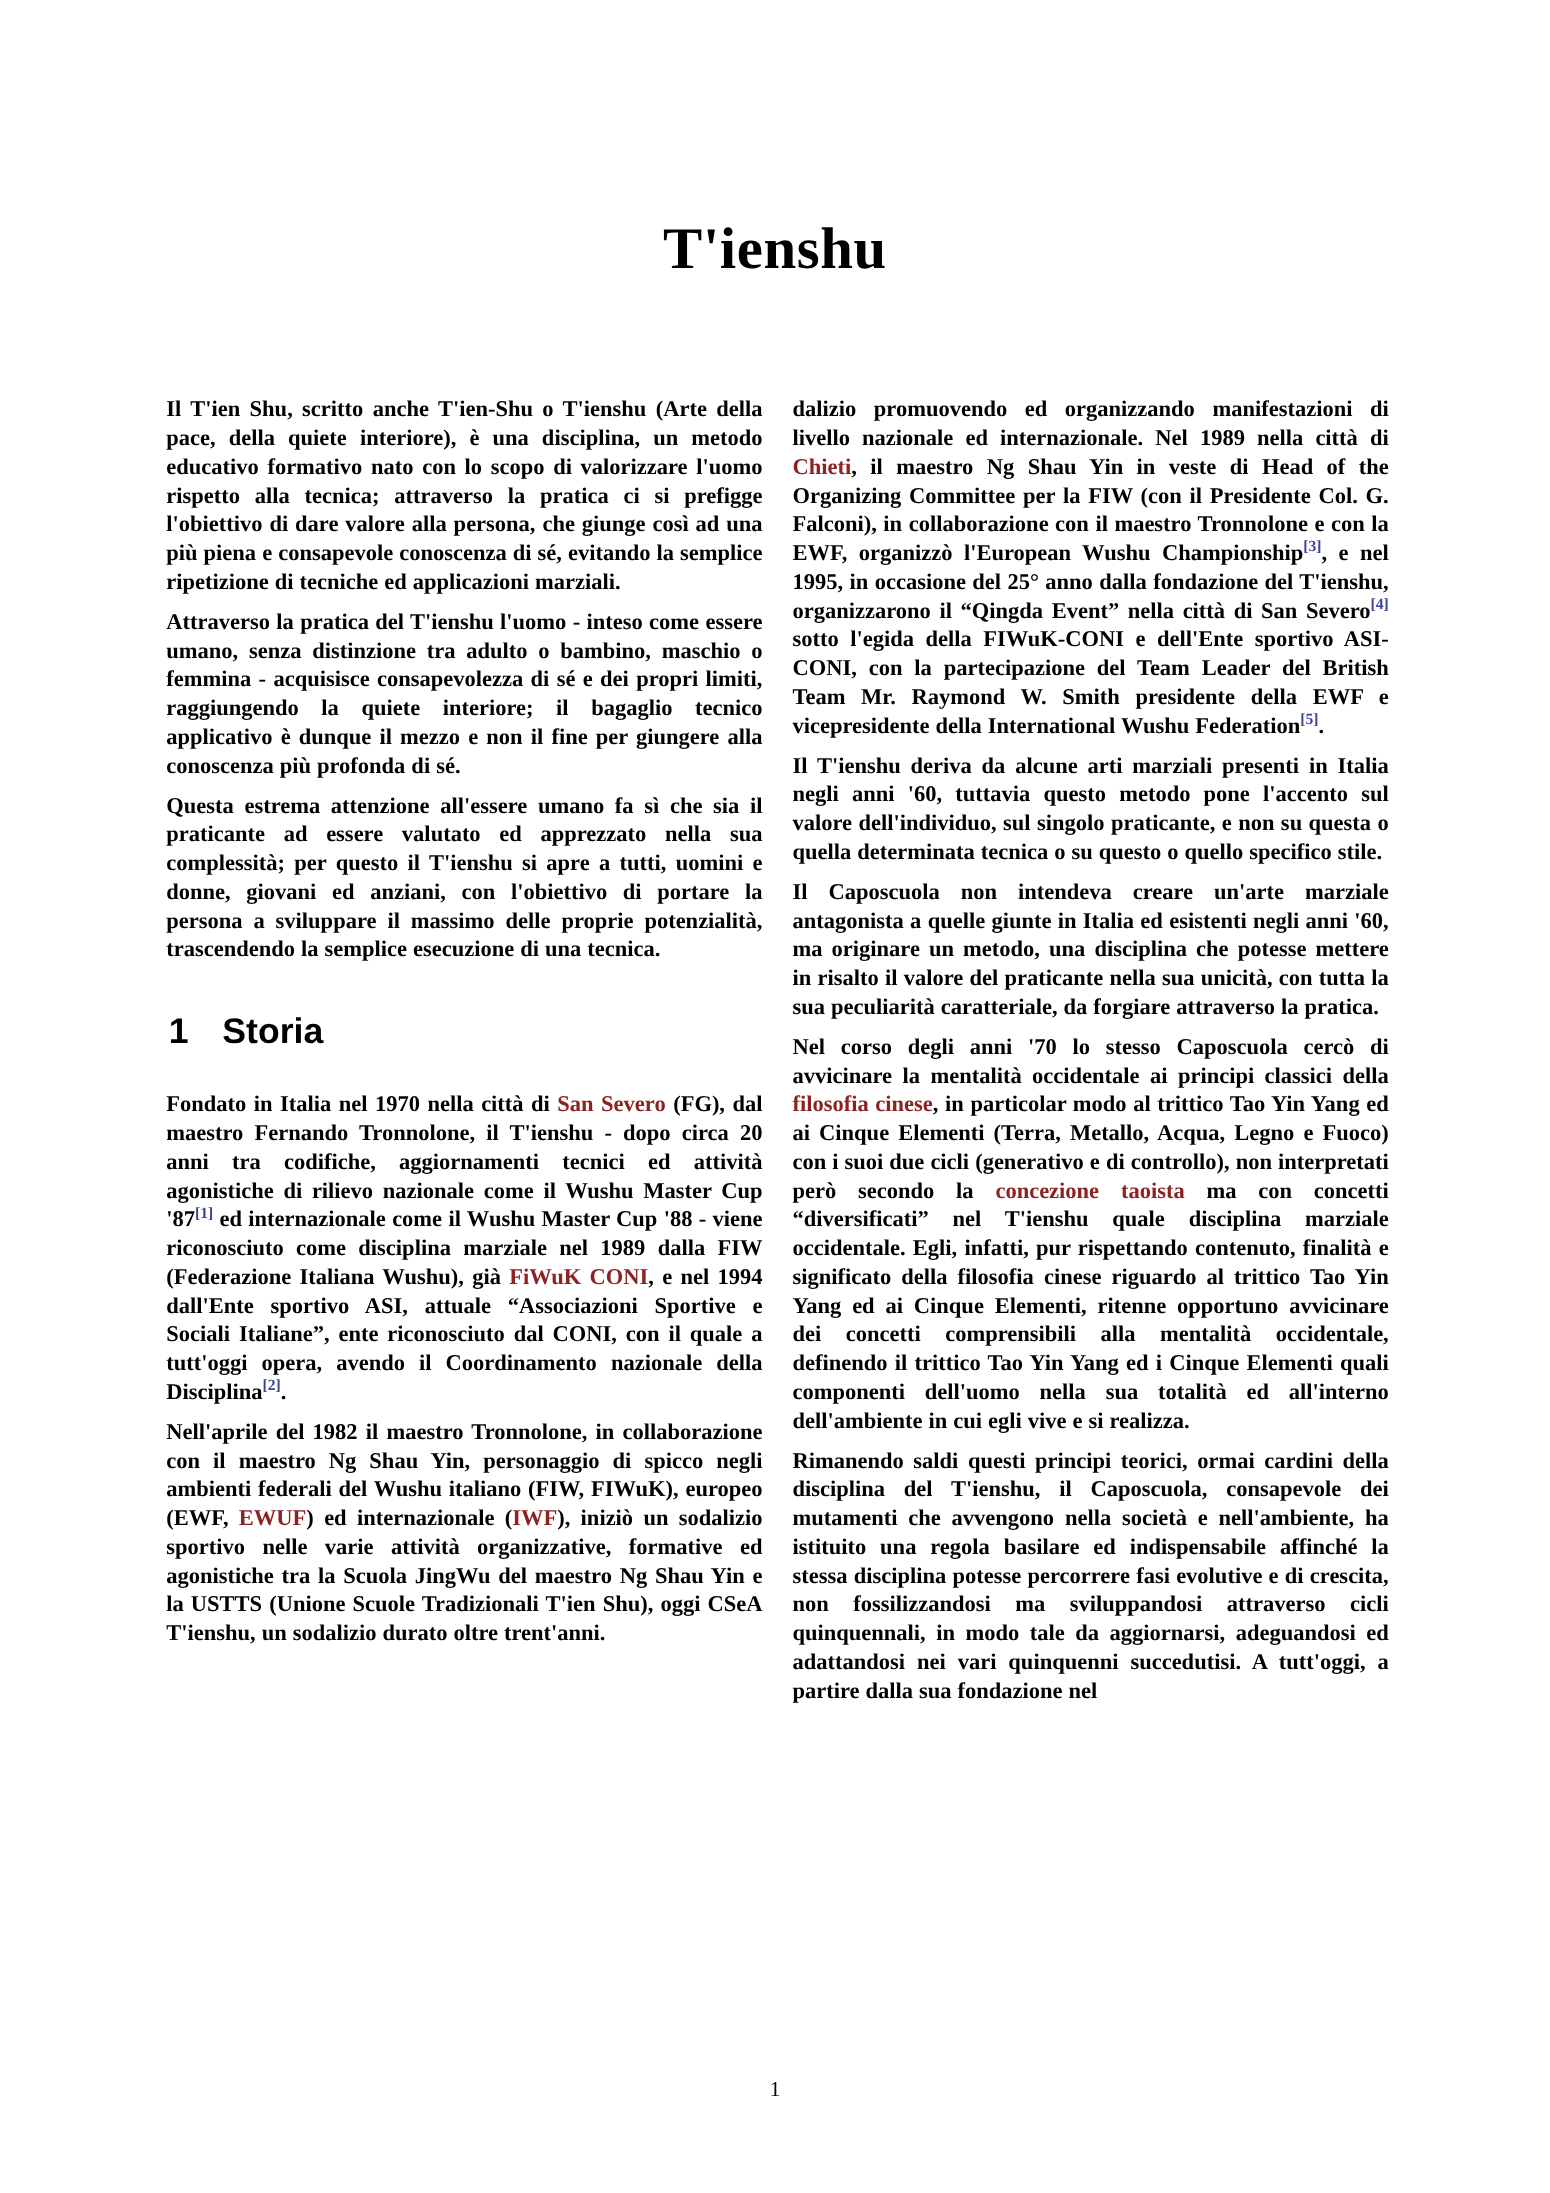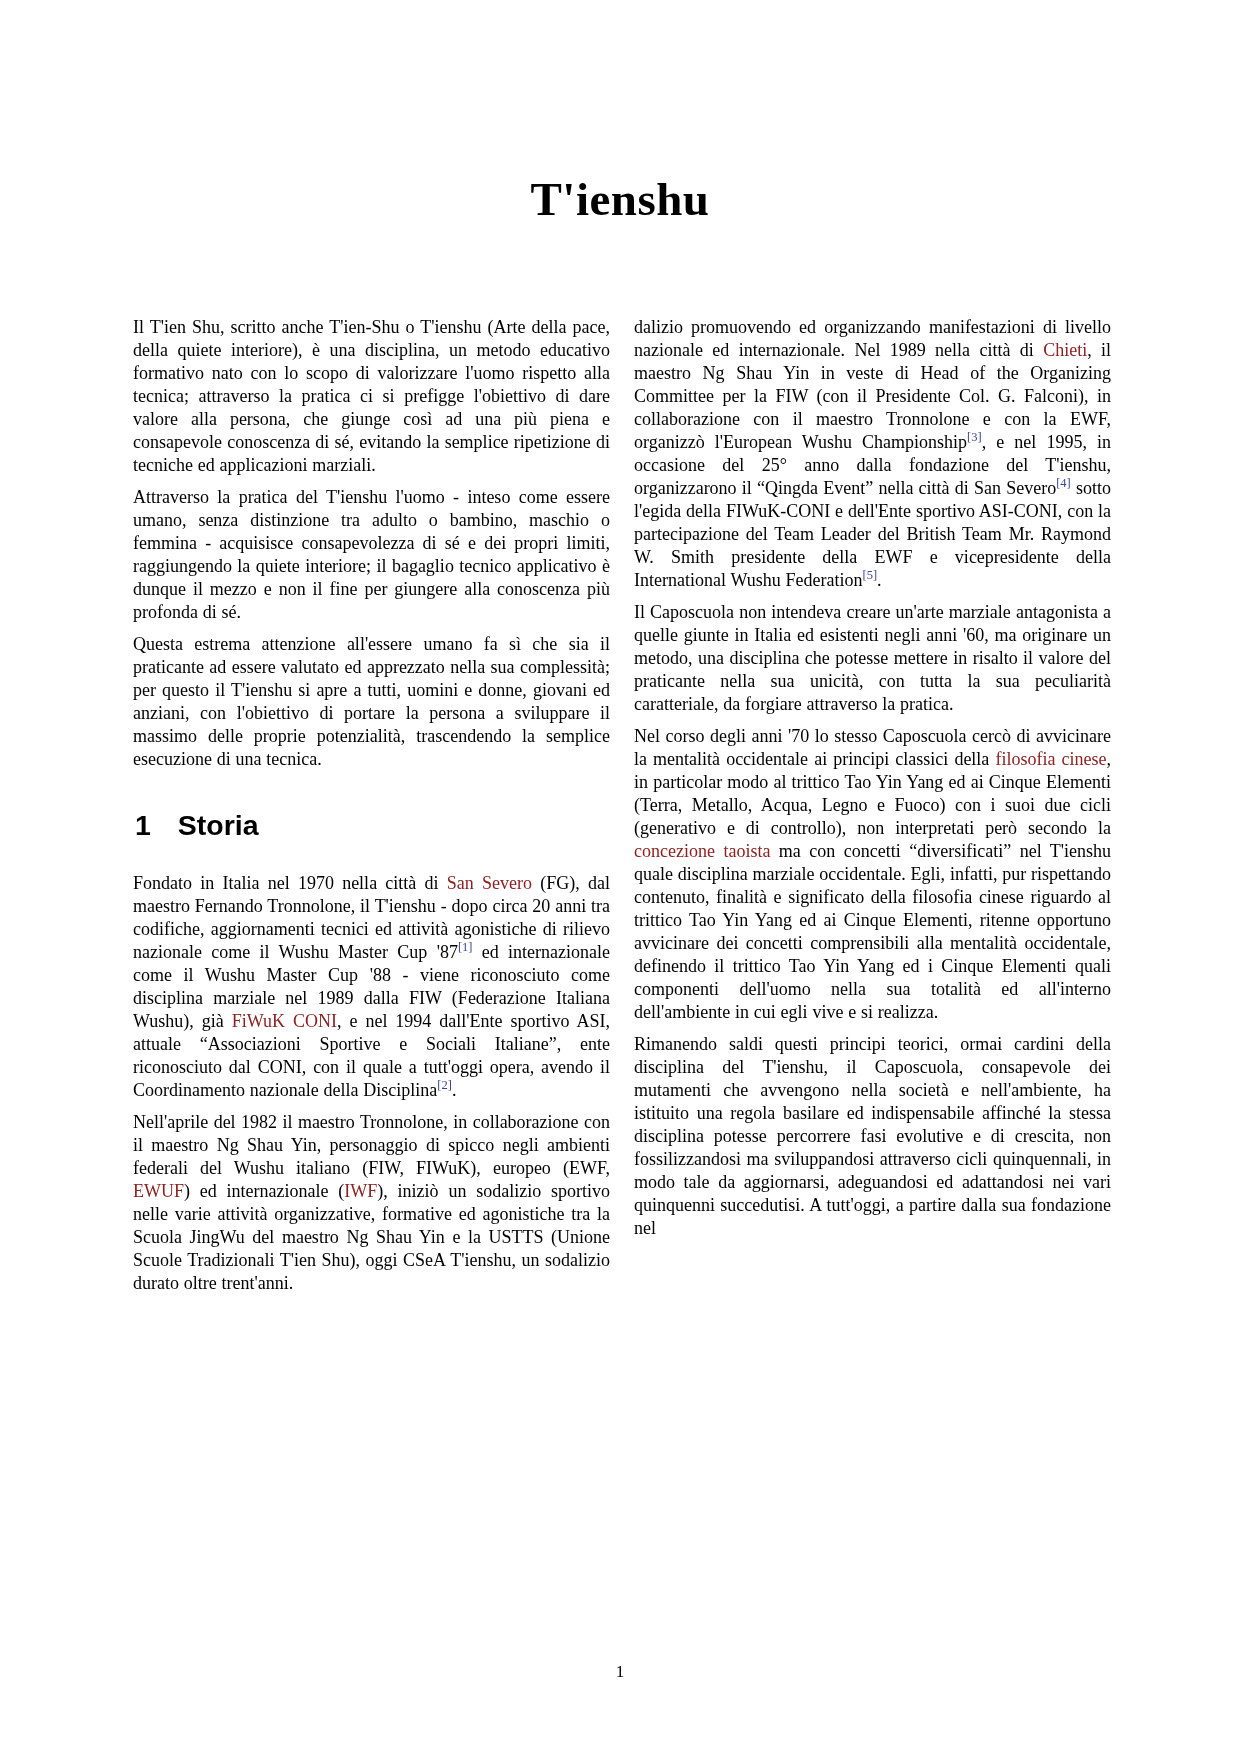--- a/index.html
+++ b/index.html
@@ -34,20 +34,21 @@
   .col {
     width: 477px;
     flex: 0 0 477px;
   }
   .col p {
     font-size: 18px;
     line-height: 23px;
     text-align: justify;
     margin: 0 0 9px 0;
     word-spacing: 0.3px;
+    font-weight: bold;
   }
   .col h2 {
     font-size: 28.5px;
     font-weight: bold;
     margin: 38px 0 30px 2px;
     font-family: Liberation Sans, sans-serif;
   }
   .col h2 .sec-num { margin-right: 27px; }
   .link { color: var(--link-color, #8c2222); cursor: pointer; }
   .ref {
@@ -77,20 +78,21 @@
     <div class="col">
         <p>Il T'ien Shu, scritto anche T'ien-Shu o T'ienshu (Arte della pace, della quiete interiore), è una disciplina, un metodo educativo formativo nato con lo scopo di valorizzare l'uomo rispetto alla tecnica; attraverso la pratica ci si prefigge l'obiettivo di dare valore alla persona, che giunge così ad una più piena e consapevole conoscenza di sé, evitando la semplice ripetizione di tecniche ed applicazioni marziali.</p>
         <p>Attraverso la pratica del T'ienshu l'uomo - inteso come essere umano, senza distinzione tra adulto o bambino, maschio o femmina - acquisisce consapevolezza di sé e dei propri limiti, raggiungendo la quiete interiore; il bagaglio tecnico applicativo è dunque il mezzo e non il fine per giungere alla conoscenza più profonda di sé.</p>
         <p>Questa estrema attenzione all'essere umano fa sì che sia il praticante ad essere valutato ed apprezzato nella sua complessità; per questo il T'ienshu si apre a tutti, uomini e donne, giovani ed anziani, con l'obiettivo di portare la persona a sviluppare il massimo delle proprie potenzialità, trascendendo la semplice esecuzione di una tecnica.</p>
         <h2><span class="sec-num">1</span><span>Storia</span></h2>
         <p>Fondato in Italia nel 1970 nella città di <span class="link">San Severo</span> (FG), dal maestro Fernando Tronnolone, il T'ienshu - dopo circa 20 anni tra codifiche, aggiornamenti tecnici ed attività agonistiche di rilievo nazionale come il Wushu Master Cup '87<span class="ref">[1]</span> ed internazionale come il Wushu Master Cup '88 - viene riconosciuto come disciplina marziale nel 1989 dalla FIW (Federazione Italiana Wushu), già <span class="link">FiWuK CONI</span>, e nel 1994 dall'Ente sportivo ASI, attuale “Associazioni Sportive e Sociali Italiane”, ente riconosciuto dal CONI, con il quale a tutt'oggi opera, avendo il Coordinamento nazionale della Disciplina<span class="ref">[2]</span>.</p>
         <p>Nell'aprile del 1982 il maestro Tronnolone, in collaborazione con il maestro Ng Shau Yin, personaggio di spicco negli ambienti federali del Wushu italiano (FIW, FIWuK), europeo (EWF, <span class="link">EWUF</span>) ed internazionale (<span class="link">IWF</span>), iniziò un sodalizio sportivo nelle varie attività organizzative, formative ed agonistiche tra la Scuola JingWu del maestro Ng Shau Yin e la USTTS (Unione Scuole Tradizionali T'ien Shu), oggi CSeA T'ienshu, un sodalizio durato oltre trent'anni.</p>
       </div>
     <div class="col">
         <p>dalizio promuovendo ed organizzando manifestazioni di livello nazionale ed internazionale. Nel 1989 nella città di <span class="link">Chieti</span>, il maestro Ng Shau Yin in veste di Head of the Organizing Committee per la FIW (con il Presidente Col. G. Falconi), in collaborazione con il maestro Tronnolone e con la EWF, organizzò l'European Wushu Championship<span class="ref">[3]</span>, e nel 1995, in occasione del 25° anno dalla fondazione del T'ienshu, organizzarono il “Qingda Event” nella città di San Severo<span class="ref">[4]</span> sotto l'egida della FIWuK-CONI e dell'Ente sportivo ASI-CONI, con la partecipazione del Team Leader del British Team Mr. Raymond W. Smith presidente della EWF e vicepresidente della International Wushu Federation<span class="ref">[5]</span>.</p>
+        <p>Il T'ienshu deriva da alcune arti marziali presenti in Italia negli anni '60, tuttavia questo metodo pone l'accento sul valore dell'individuo, sul singolo praticante, e non su questa o quella determinata tecnica o su questo o quello specifico stile.</p>
         <p>Il Caposcuola non intendeva creare un'arte marziale antagonista a quelle giunte in Italia ed esistenti negli anni '60, ma originare un metodo, una disciplina che potesse mettere in risalto il valore del praticante nella sua unicità, con tutta la sua peculiarità caratteriale, da forgiare attraverso la pratica.</p>
         <p>Nel corso degli anni '70 lo stesso Caposcuola cercò di avvicinare la mentalità occidentale ai principi classici della <span class="link">filosofia cinese</span>, in particolar modo al trittico Tao Yin Yang ed ai Cinque Elementi (Terra, Metallo, Acqua, Legno e Fuoco) con i suoi due cicli (generativo e di controllo), non interpretati però secondo la <span class="link">concezione taoista</span> ma con concetti “diversificati” nel T'ienshu quale disciplina marziale occidentale. Egli, infatti, pur rispettando contenuto, finalità e significato della filosofia cinese riguardo al trittico Tao Yin Yang ed ai Cinque Elementi, ritenne opportuno avvicinare dei concetti comprensibili alla mentalità occidentale, definendo il trittico Tao Yin Yang ed i Cinque Elementi quali componenti dell'uomo nella sua totalità ed all'interno dell'ambiente in cui egli vive e si realizza.</p>
         <p>Rimanendo saldi questi principi teorici, ormai cardini della disciplina del T'ienshu, il Caposcuola, consapevole dei mutamenti che avvengono nella società e nell'ambiente, ha istituito una regola basilare ed indispensabile affinché la stessa disciplina potesse percorrere fasi evolutive e di crescita, non fossilizzandosi ma sviluppandosi attraverso cicli quinquennali, in modo tale da aggiornarsi, adeguandosi ed adattandosi nei vari quinquenni succedutisi. A tutt'oggi, a partire dalla sua fondazione nel</p>
       </div>
   </div>
 
   <div class="footer">
     <span>1</span>
   </div>
 </div>

